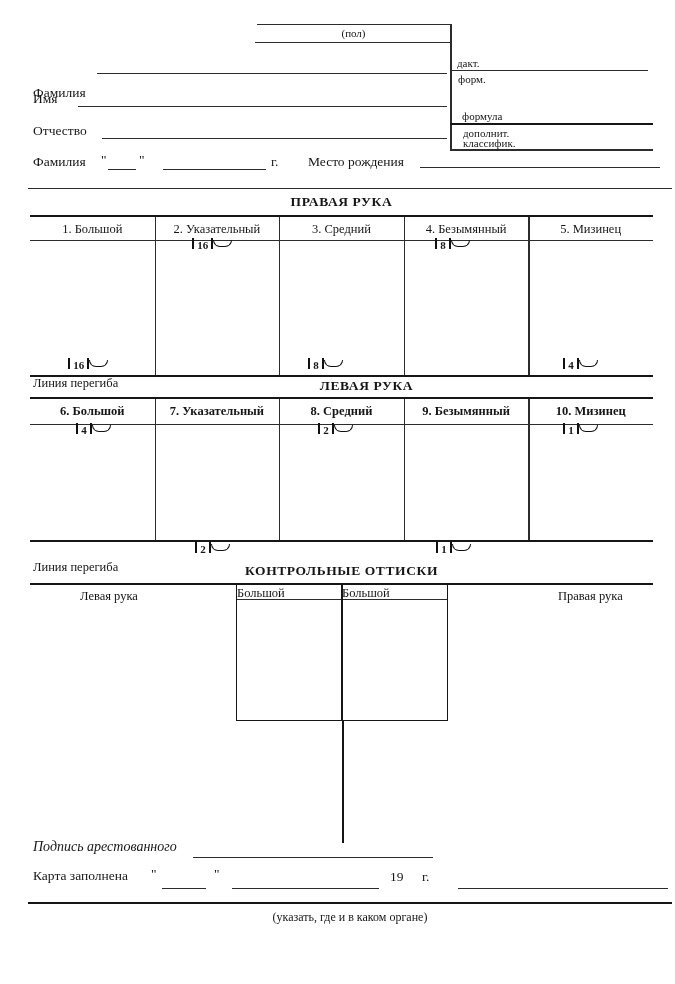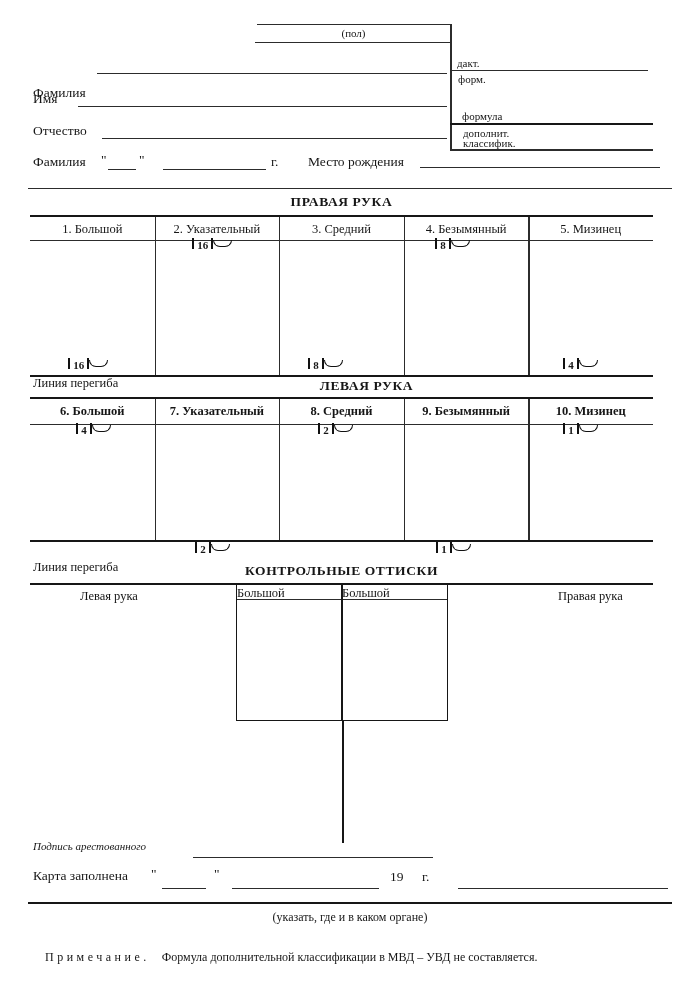--- a/index.html
+++ b/index.html
@@ -200,32 +200,29 @@
   <div class="lbl" style="top:589px;left:80px;font-size:12.5px;">Левая рука</div>
   <div class="cbox">
     <div class="th-lbl" style="left:0;">Большой</div>
     <div class="th-lbl" style="right:0;">Большой</div>
     <div class="underl"></div>
     <div class="mid"></div>
   </div>
   <div class="lbl" style="top:589px;left:558px;font-size:12.5px;">Правая рука</div>
   <div class="vln" style="top:721px;left:342px;height:122px;width:1.7px;background:#161616;"></div>
 
-  <div class="lbl italic" style="top:839px;left:33px;font-size:11px;">Подпись арестованного</div>
+  <div class="lbl italic" style="top:839px;left:33px;font-size:14px;">Подпись арестованного</div>
   <div class="ln" style="top:857px;left:193px;width:240px;"></div>
 
   <div class="lbl" style="top:868px;left:33px;">Карта заполнена</div>
   <div class="lbl" style="top:866px;left:151px;">"</div>
   <div class="ln" style="top:888px;left:162px;width:44px;"></div>
   <div class="lbl" style="top:866px;left:214px;">"</div>
   <div class="ln" style="top:888px;left:232px;width:147px;"></div>
   <div class="lbl" style="top:869px;left:390px;">19</div>
   <div class="lbl" style="top:869px;left:422px;">г.</div>
   <div class="ln" style="top:888px;left:458px;width:210px;"></div>
 
   <div class="ln thick" style="top:902px;left:28px;width:644px;"></div>
   <div class="lbl center" style="top:910px;left:28px;width:644px;font-size:12px;">(указать, где и в каком органе)</div>
 
-  <div class="lbl" style="top:950px;left:45px;font-size:12px;">
-    <span class="note-label">Примечание.</span><span>Формула дополнительной классификации в МВД – УВД не составляется.</span>
-  </div>
 
 </div>
 
 </body></html>

